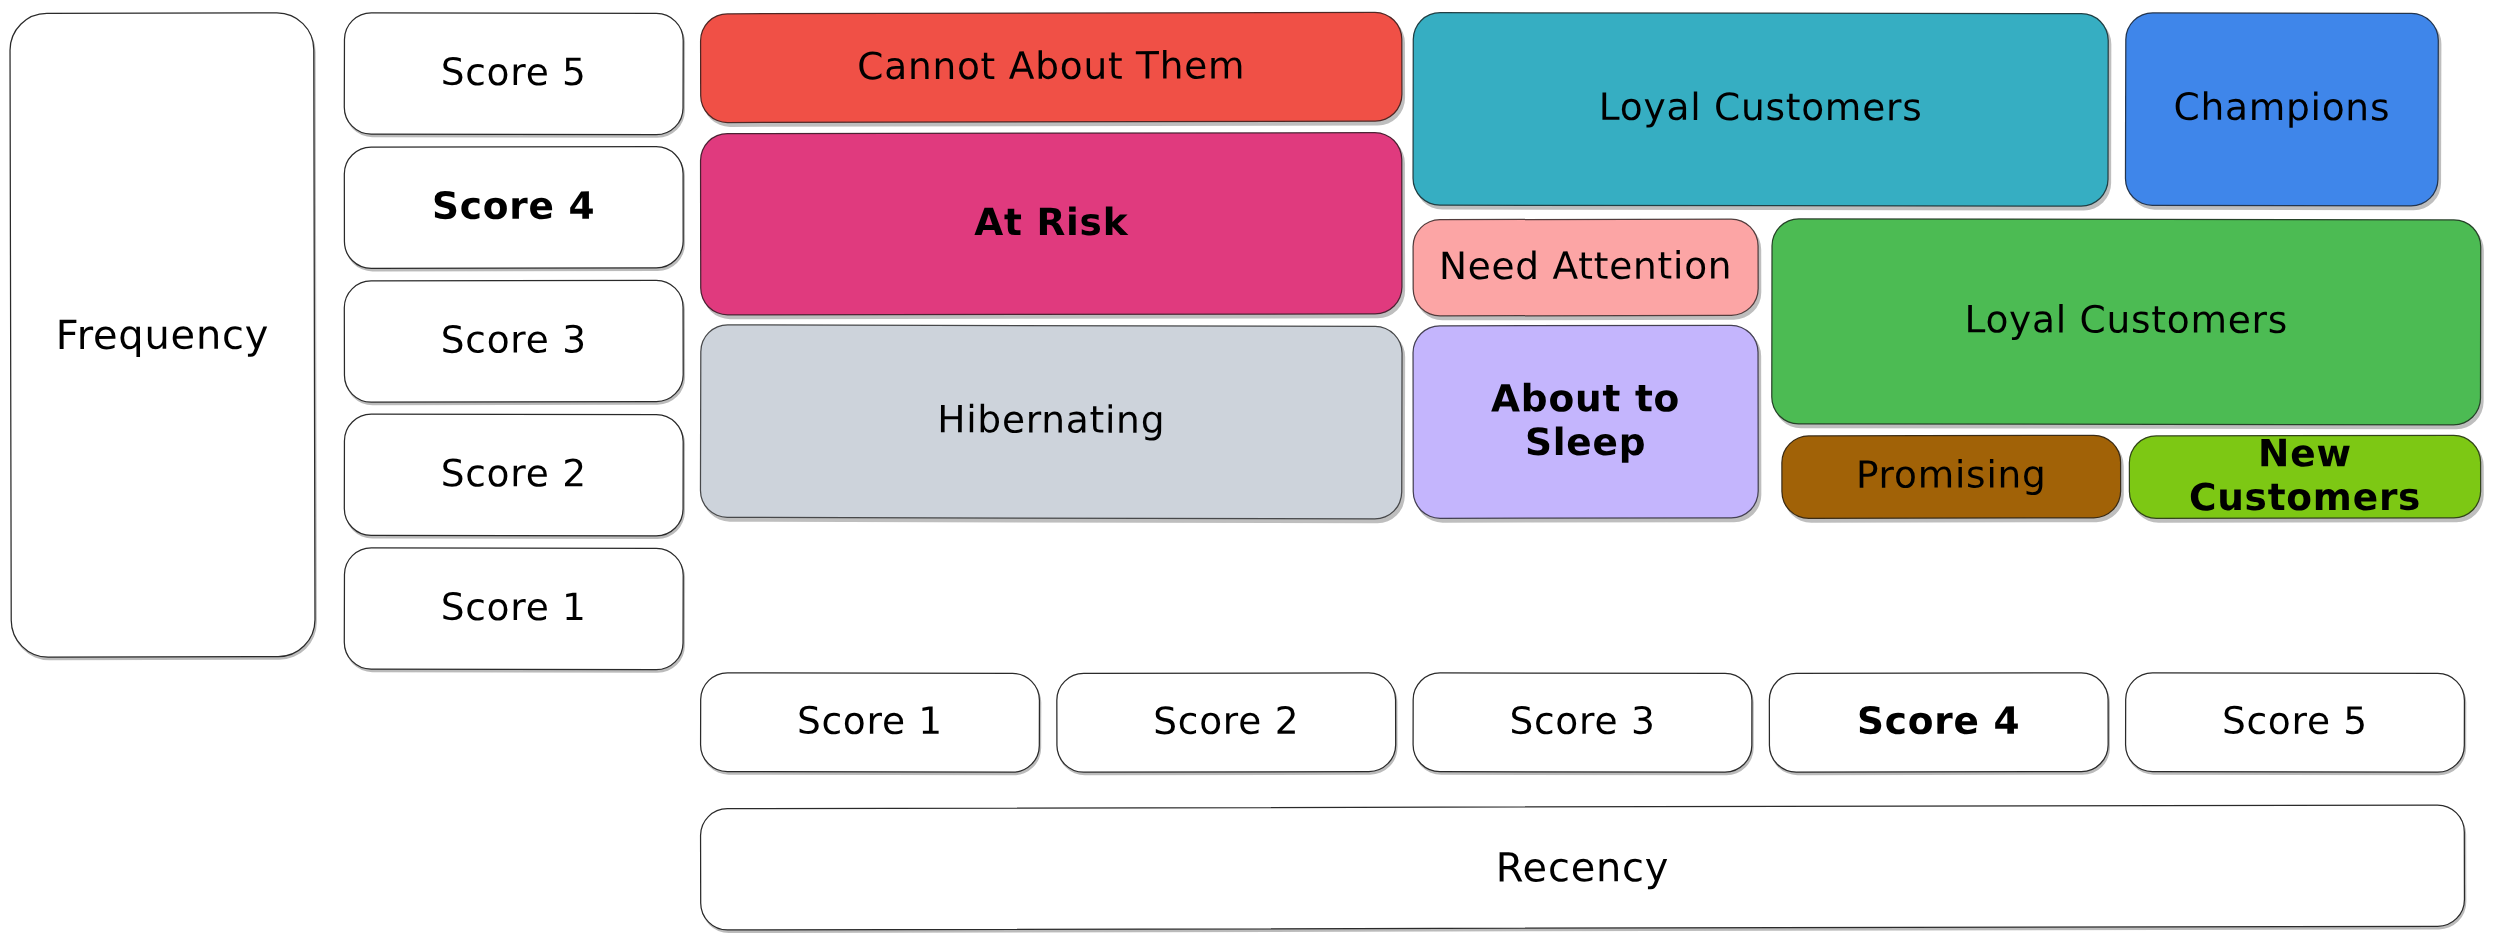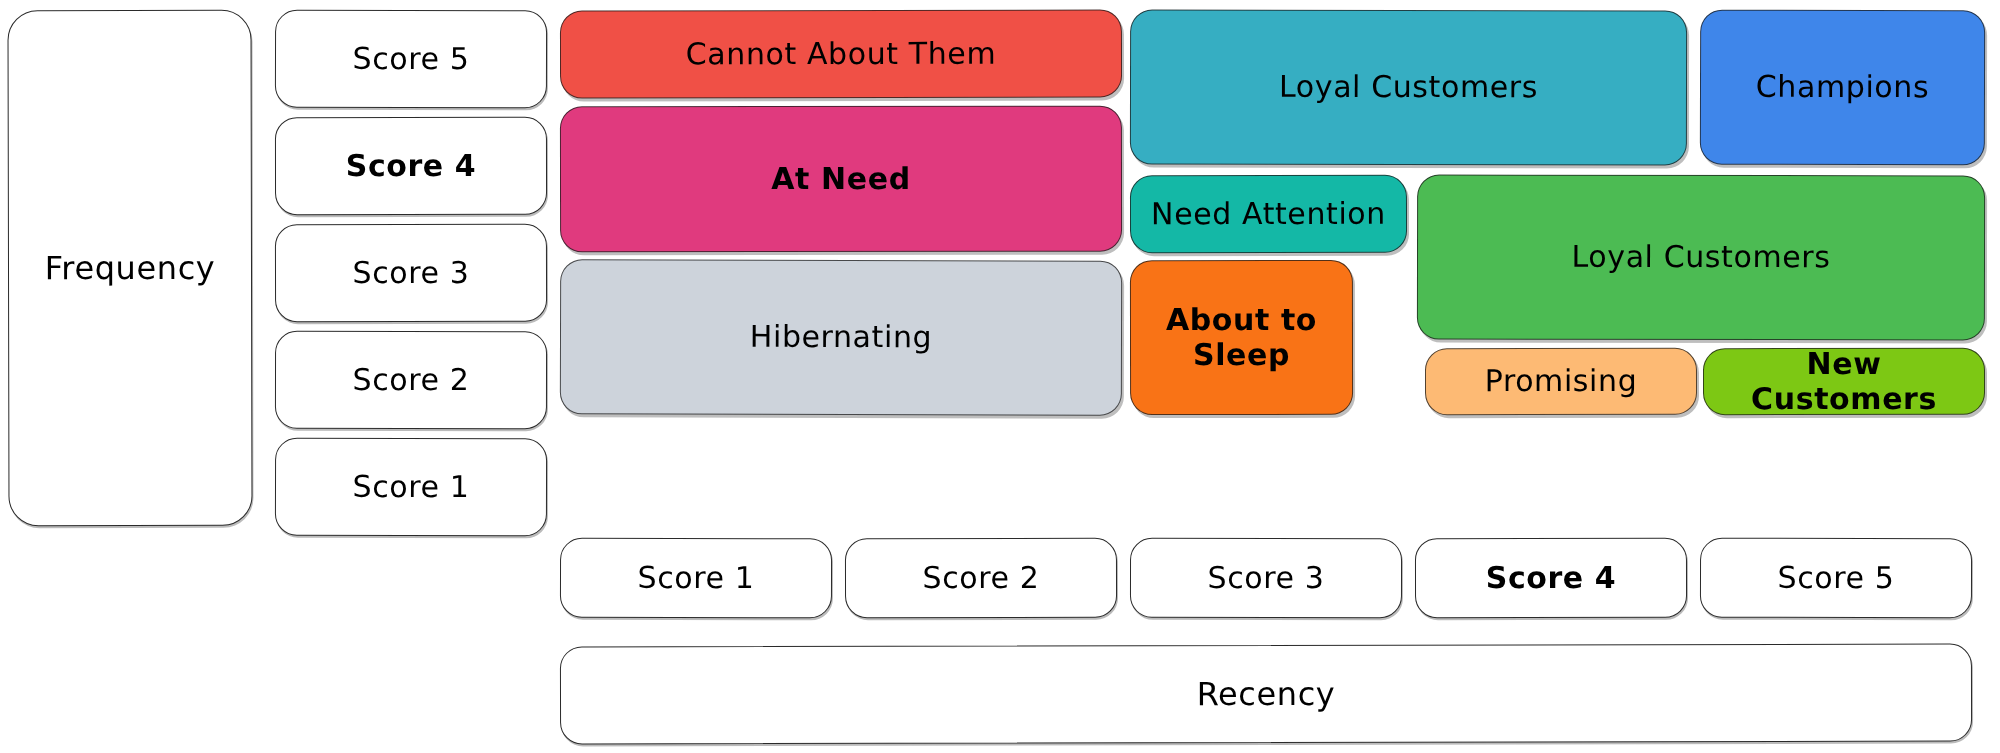--- a/index.html
+++ b/index.html
@@ -66,48 +66,48 @@
   </div>
   <div class="box plain j2" style="left:275px;top:438px;width:272px;height:98px;">
     <span class="lbl">Score 1</span>
   </div>
 
   <div class="box seg j1" style="left:560px;top:10px;width:562px;height:88px;background:#F05046;">
     <span class="lbl">Cannot About Them</span>
   </div>
 
   <div class="box seg j3" style="left:560px;top:106px;width:562px;height:146px;background:#E03A7E;">
-    <span class="lbl">At Need</span>
+    <span class="lbl">At Risk</span>
   </div>
 
   <div class="box seg j2" style="left:560px;top:260px;width:562px;height:155px;background:#CDD3DB;">
     <span class="lbl">Hibernating</span>
   </div>
 
   <div class="box seg j4" style="left:1130px;top:10px;width:557px;height:155px;background:#36AEC2;">
     <span class="lbl">Loyal Customers</span>
   </div>
 
-  <div class="box seg j1" style="left:1130px;top:175px;width:277px;height:78px;background:#14b8a6;">
+  <div class="box seg j1" style="left:1130px;top:175px;width:277px;height:78px;background:#fca5a5;">
     <span class="lbl">Need Attention</span>
   </div>
 
-  <div class="box seg j3" style="left:1130px;top:260px;width:223px;height:155px;background:#f97316;justify-content:center;">
+  <div class="box seg j3" style="left:1130px;top:260px;width:277px;height:155px;background:#c4b5fd;justify-content:center;">
     <span class="lbl">About to Sleep</span>
   </div>
 
-  <div class="box seg j2" style="left:1700px;top:10px;width:285px;height:155px;background:#3F86EA;">
+  <div class="box seg j2" style="left:1700px;top:10px;width:251px;height:155px;background:#3F86EA;">
     <span class="lbl">Champions</span>
   </div>
 
   <div class="box seg j4" style="left:1417px;top:175px;width:568px;height:165px;background:#4CBB53;">
     <span class="lbl">Loyal Customers</span>
   </div>
 
-  <div class="box seg j1" style="left:1425px;top:348px;width:272px;height:67px;background:#fdba74;">
+  <div class="box seg j1" style="left:1425px;top:348px;width:272px;height:67px;background:#a16207;">
     <span class="lbl">Promising</span>
   </div>
 
   <div class="box seg j3" style="left:1703px;top:348px;width:282px;height:67px;background:#7DC814;justify-content:center;">
     <span class="lbl">New Customers</span>
   </div>
 
   <div class="box plain j2" style="left:560px;top:538px;width:272px;height:80px;">
     <span class="lbl">Score 1</span>
   </div>

